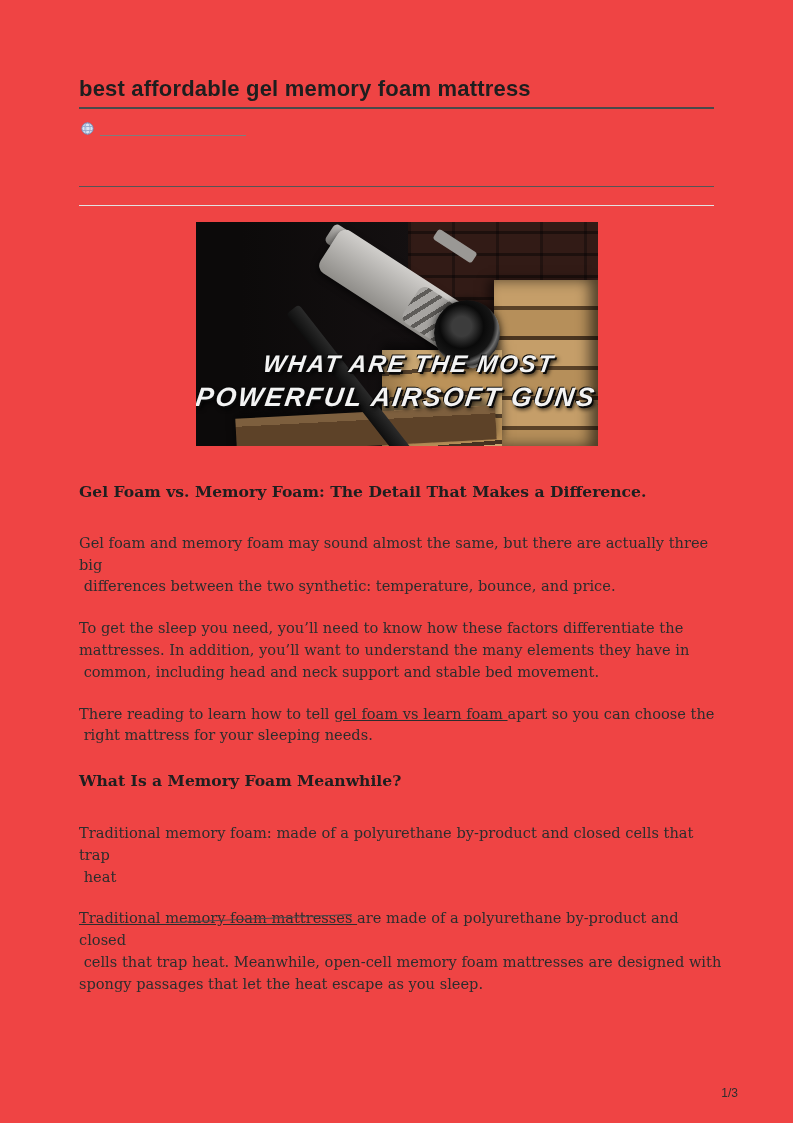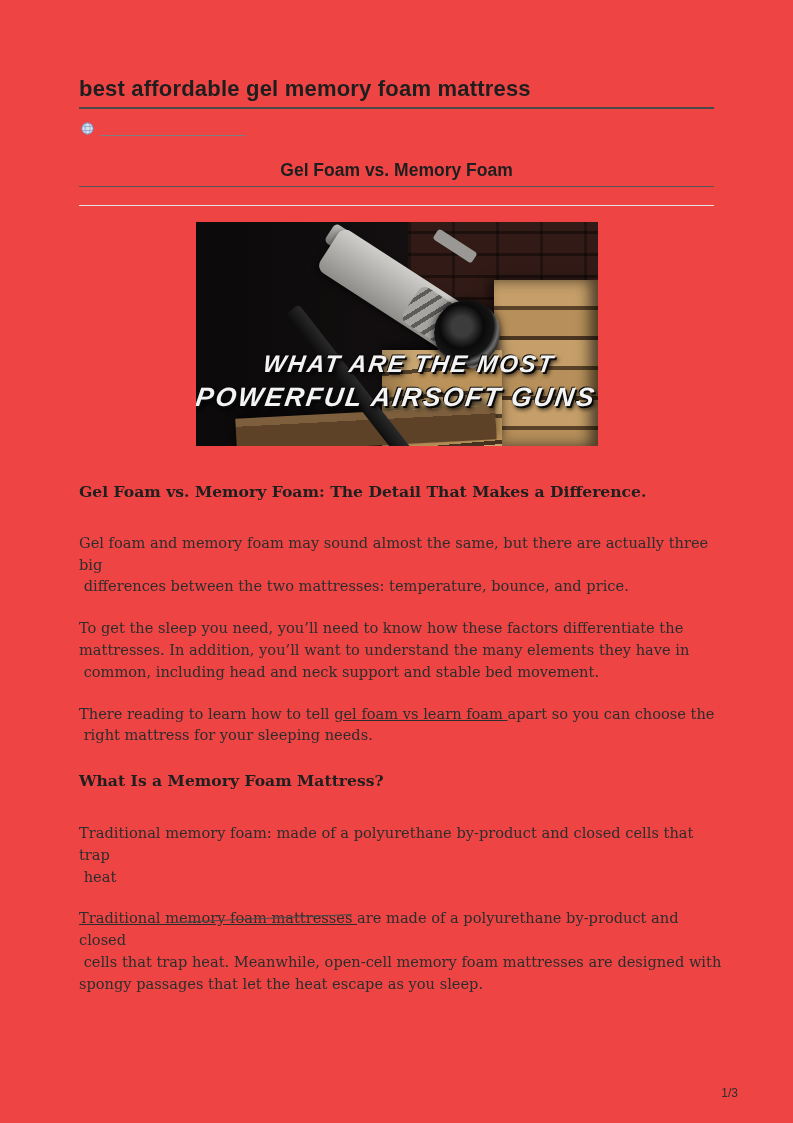--- a/index.html
+++ b/index.html
@@ -99,21 +99,20 @@
   <a class="link-row">
     <svg class="globe" viewBox="0 0 16 16">
       <circle cx="8" cy="8" r="7" fill="#dbe4f2" stroke="#6f87b5" stroke-width="1.2"></circle>
       <ellipse cx="8" cy="8" rx="3.2" ry="7" fill="none" stroke="#8aa0c6" stroke-width="1"></ellipse>
       <path d="M1.5 5.5 H14.5 M1.5 10.5 H14.5" stroke="#8aa0c6" stroke-width="1" fill="none"></path>
       <path d="M4 3 C6 5,7 6,6.5 8 C6 10,8 11,7 13" fill="#9fb4d6" stroke="none"></path>
     </svg>
     <span class="blank-link-line"></span>
   </a>
 
-  <h2 class="section-heading">Gel Foam vs. Memory Foam</h2>
   <div class="rule-mid"></div>
   <div class="rule-light"></div>
 
   <div class="hero">
     <div class="brickwall"></div>
     <div class="crate-right"></div>
     <div class="crate-mid"></div>
     <div class="shade-left"></div>
     <div class="plank-bottom"></div>
     <div class="gun-part gun-mag"></div>
@@ -123,30 +122,30 @@
     <div class="gun-part gun-vents"></div>
     <div class="gun-part gun-muzzle"></div>
     <div class="hero-caption line1">WHAT ARE THE MOST</div>
     <div class="hero-caption line2">POWERFUL AIRSOFT GUNS?</div>
   </div>
 
   <div class="article">
     <div class="h-serif h1s">Gel Foam vs. Memory Foam: The Detail That Makes a Difference.</div>
 
     <p class="para">Gel foam and memory foam may sound almost the same, but there are actually three big
- differences between the two mattresses: temperature, bounce, and price.</p>
+ differences between the two synthetic: temperature, bounce, and price.</p>
 
     <p class="para">To get the sleep you need, you’ll need to know how these factors differentiate the
 mattresses. In addition, you’ll want to understand the many elements they have in
  common, including head and neck support and stable bed movement.</p>
 
     <p class="para"><span>There reading to learn how to tell </span><span class="inline-link">gel foam vs learn foam </span><span>apart so you can choose the
  right mattress for your sleeping needs.</span></p>
 
-    <div class="h-serif h2s">What Is a Memory Foam Mattress?</div>
+    <div class="h-serif h2s">What Is a Memory Foam Meanwhile?</div>
 
 
     <p class="para">Traditional memory foam: made of a polyurethane by-product and closed cells that trap
  heat</p>
 
 
     <p class="para"><span class="inline-link" id="p7link"><span>Traditional memory foam mattresses </span><span class="strike-artifact"></span></span><span>are made of a polyurethane by-product and closed
  cells that trap heat. Meanwhile, open-cell memory foam mattresses are designed with
 spongy passages that let the heat escape as you sleep.</span></p>
   </div>

